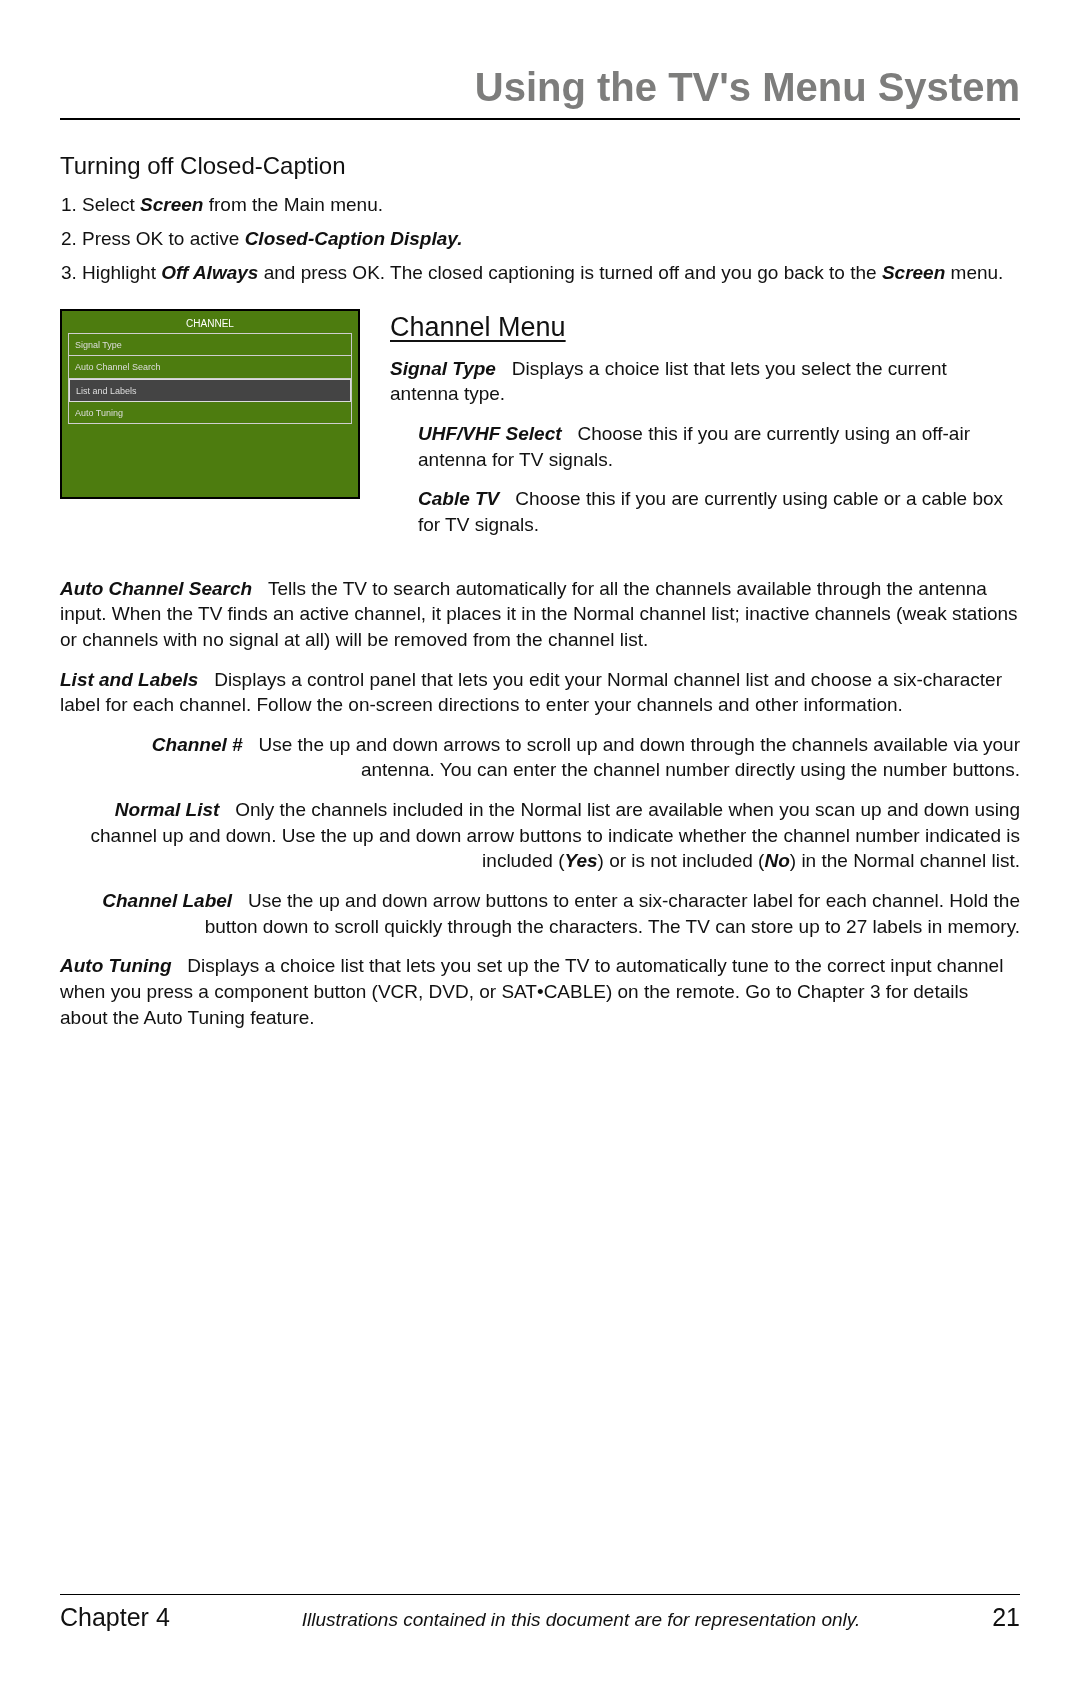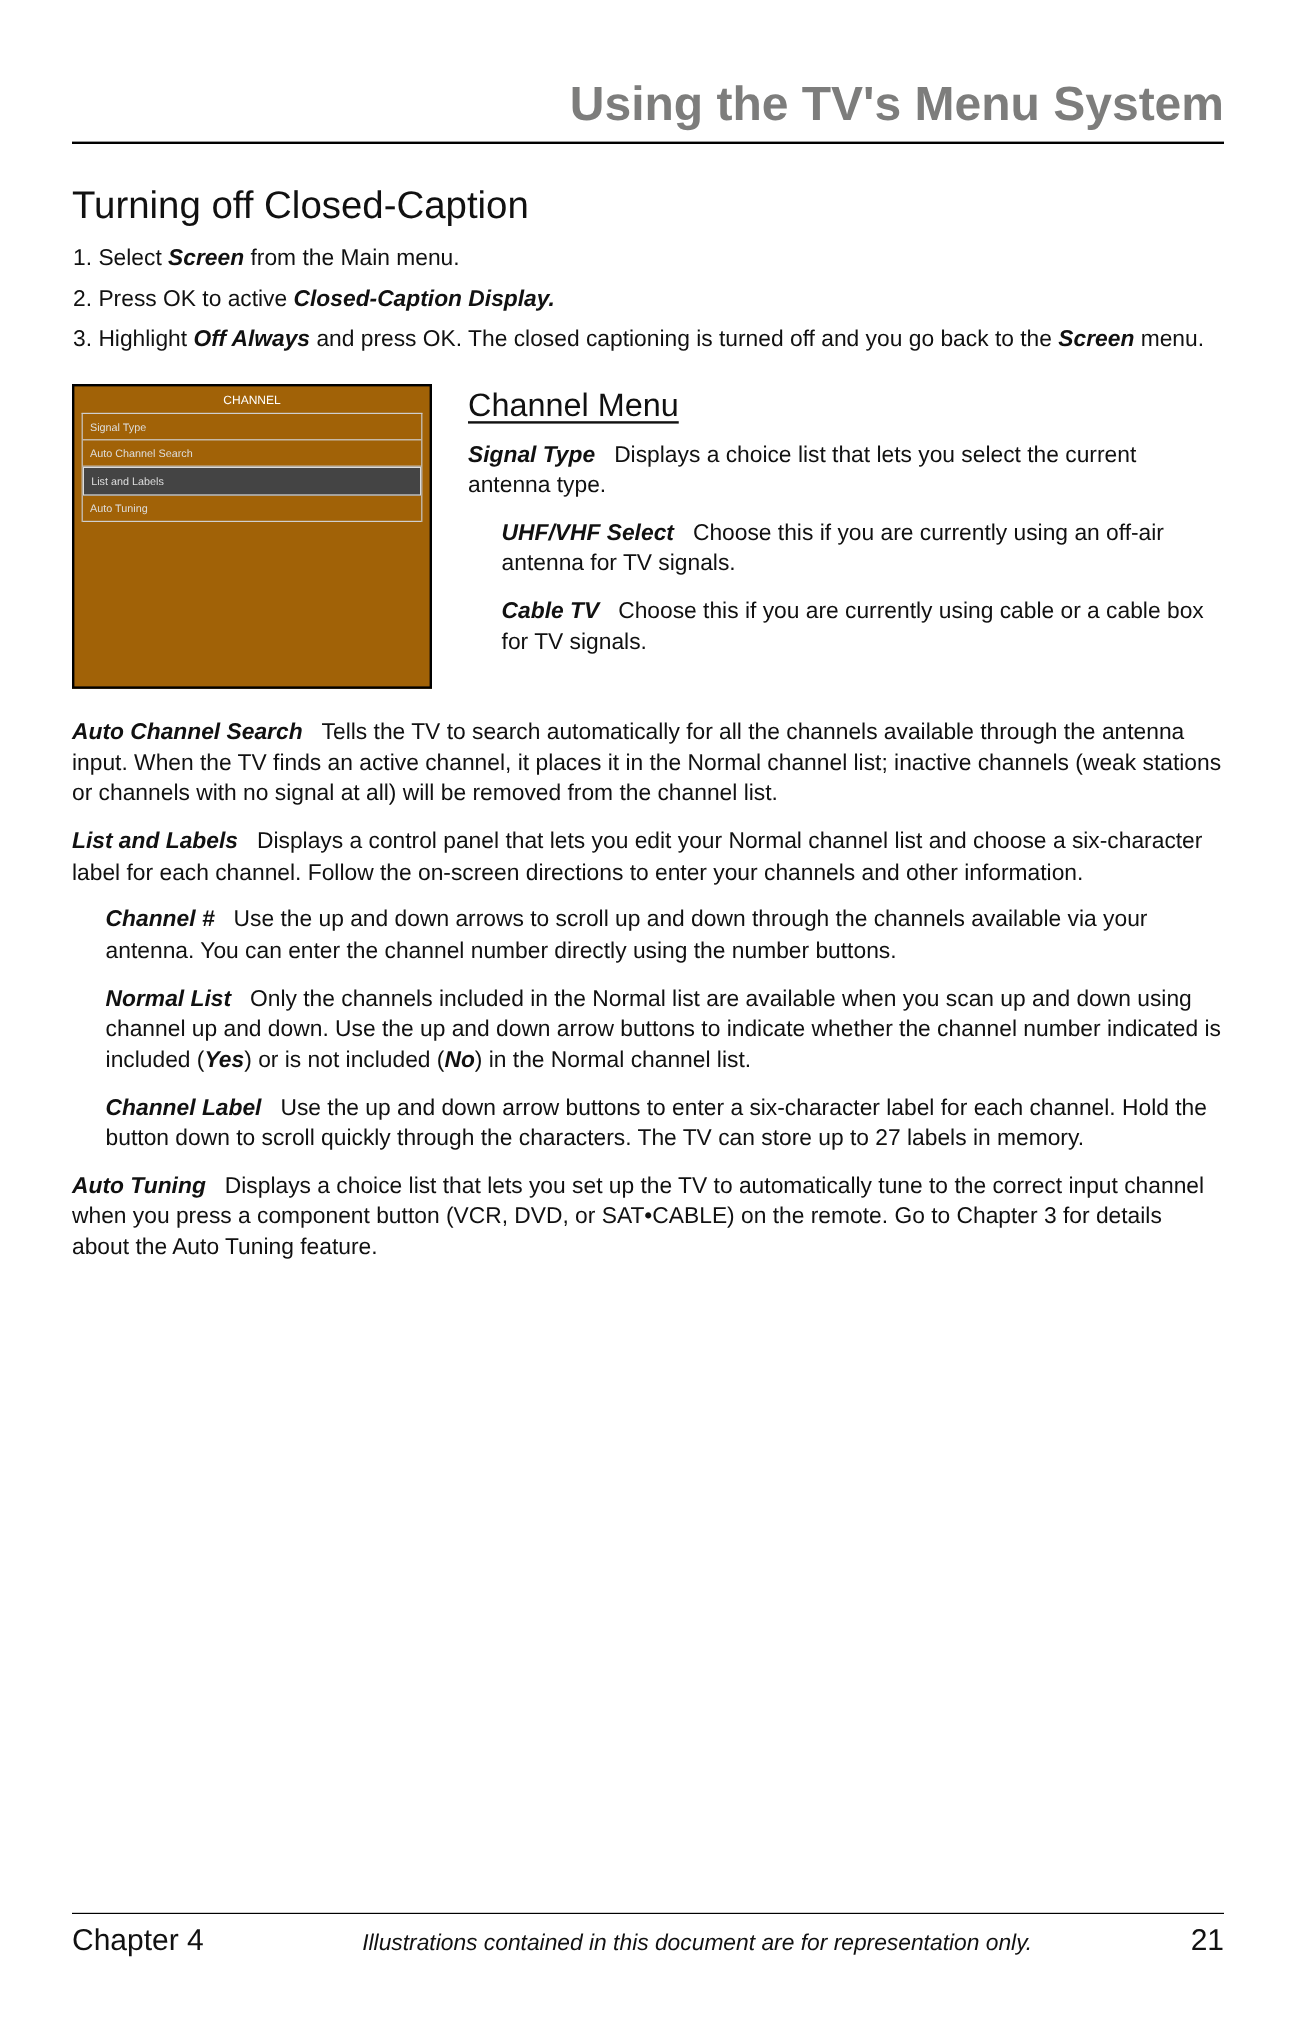--- a/index.html
+++ b/index.html
@@ -21,44 +21,44 @@
       font-size:40px;
       font-weight:600;
       color:#7d7d7c;
       text-align:right;
       padding-bottom:4px;
       border-bottom:2px solid #000;
       margin-bottom:30px;
     }
     .section-h {
       font-family:Arial,sans-serif;
-      font-size:32px;
+      font-size:24px;
       font-weight:400;
       margin:0 0 10px 0;
     }
     ol.steps {
       list-style:decimal;
       margin-left:22px;
       margin-bottom:24px;
     }
     ol.steps li {
       margin:8px 0;
       font-size:19px;
     }
     em.i { font-style:italic; font-weight:600; }
     .row {
       display:flex;
       gap:30px;
       margin-bottom:24px;
     }
     .tvshot {
       flex:0 0 300px;
-      height:254px;
+      height:190px;
       border:2px solid #000;
-      background:#a16207;
+      background:#4d7c0f;
       position:relative;
       padding:6px;
       box-sizing:border-box;
     }
     .tvshot .hdr {
       text-align:center;
       color:#fff;
       font-size:10px;
       height:14px;
     }
@@ -80,21 +80,21 @@
     }
     .subhead {
       font-family:Arial,sans-serif;
       font-size:27px;
       text-decoration:underline;
       text-underline-offset:4px;
       margin-bottom:10px;
     }
     .rt p { margin:0 0 14px; font-size:19px; }
     .indent1 { padding-left:28px; }
-    .indent2 { padding-left:28px; }
+    .indent2 { padding-left:28px;text-align:right; }
     .para   { margin:0 0 14px; font-size:19px; }
     .hr-bottom {
       border-top:1px solid #000;
       margin:0;
     }
     .footer-row {
       display:flex;
       align-items:baseline;
       justify-content:space-between;
       margin-top:6px;

